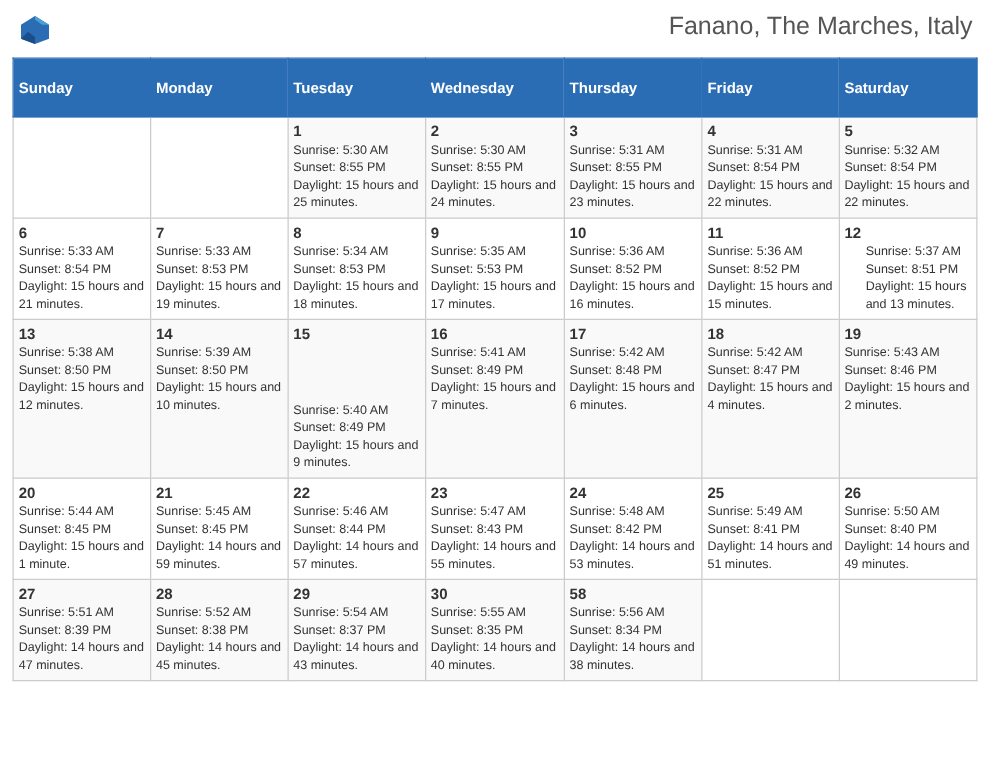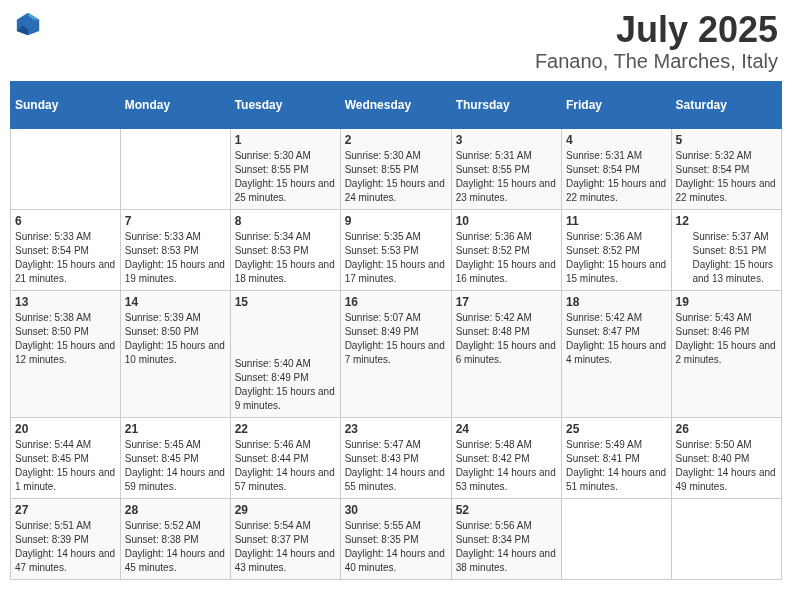--- a/index.html
+++ b/index.html
@@ -85,21 +85,20 @@
 
 <div class="header">
   <div class="logo">
     <svg class="logo-icon" viewBox="0 0 40 40">
       <polygon points="20,4 36,14 36,30 20,36 4,30 4,14" fill="#2a6db5"></polygon>
       <polygon points="20,4 36,14 28,14 20,8" fill="#4a9fd4"></polygon>
       <polygon points="20,36 4,30 12,22 20,28" fill="#1a4d8a"></polygon>
     </svg>
   </div>
   <div class="title-section">
-    <div class="month-title">July 2025</div>
     <div class="subtitle">Fanano, The Marches, Italy</div>
   </div>
 </div>
 
 <table>
   <thead>
     <tr>
       <th>Sunday</th>
       <th>Monday</th>
       <th>Tuesday</th>
@@ -202,21 +201,21 @@
 Daylight: 15 hours and 10 minutes.</div>
         </td>
         <td>
           <span class="day-number">15</span>
           <div class="day-info" style="white-space: pre-line; margin-top: 48px;">Sunrise: 5:40 AM
 Sunset: 8:49 PM
 Daylight: 15 hours and 9 minutes.</div>
         </td>
         <td>
           <span class="day-number">16</span>
-          <div class="day-info" style="white-space: pre-line;">Sunrise: 5:07 AM
+          <div class="day-info" style="white-space: pre-line;">Sunrise: 5:41 AM
 Sunset: 8:49 PM
 Daylight: 15 hours and 7 minutes.</div>
         </td>
         <td>
           <span class="day-number">17</span>
           <div class="day-info" style="white-space: pre-line;">Sunrise: 5:42 AM
 Sunset: 8:48 PM
 Daylight: 15 hours and 6 minutes.</div>
         </td>
         <td>
@@ -295,21 +294,21 @@
 Sunset: 8:37 PM
 Daylight: 14 hours and 43 minutes.</div>
         </td>
         <td>
           <span class="day-number">30</span>
           <div class="day-info" style="white-space: pre-line;">Sunrise: 5:55 AM
 Sunset: 8:35 PM
 Daylight: 14 hours and 40 minutes.</div>
         </td>
         <td>
-          <span class="day-number">52</span>
+          <span class="day-number">58</span>
           <div class="day-info" style="white-space: pre-line;">Sunrise: 5:56 AM
 Sunset: 8:34 PM
 Daylight: 14 hours and 38 minutes.</div>
         </td>
         <td class="empty-cell"></td>
         <td class="empty-cell"></td>
       </tr>
     </tbody>
 </table>
 

